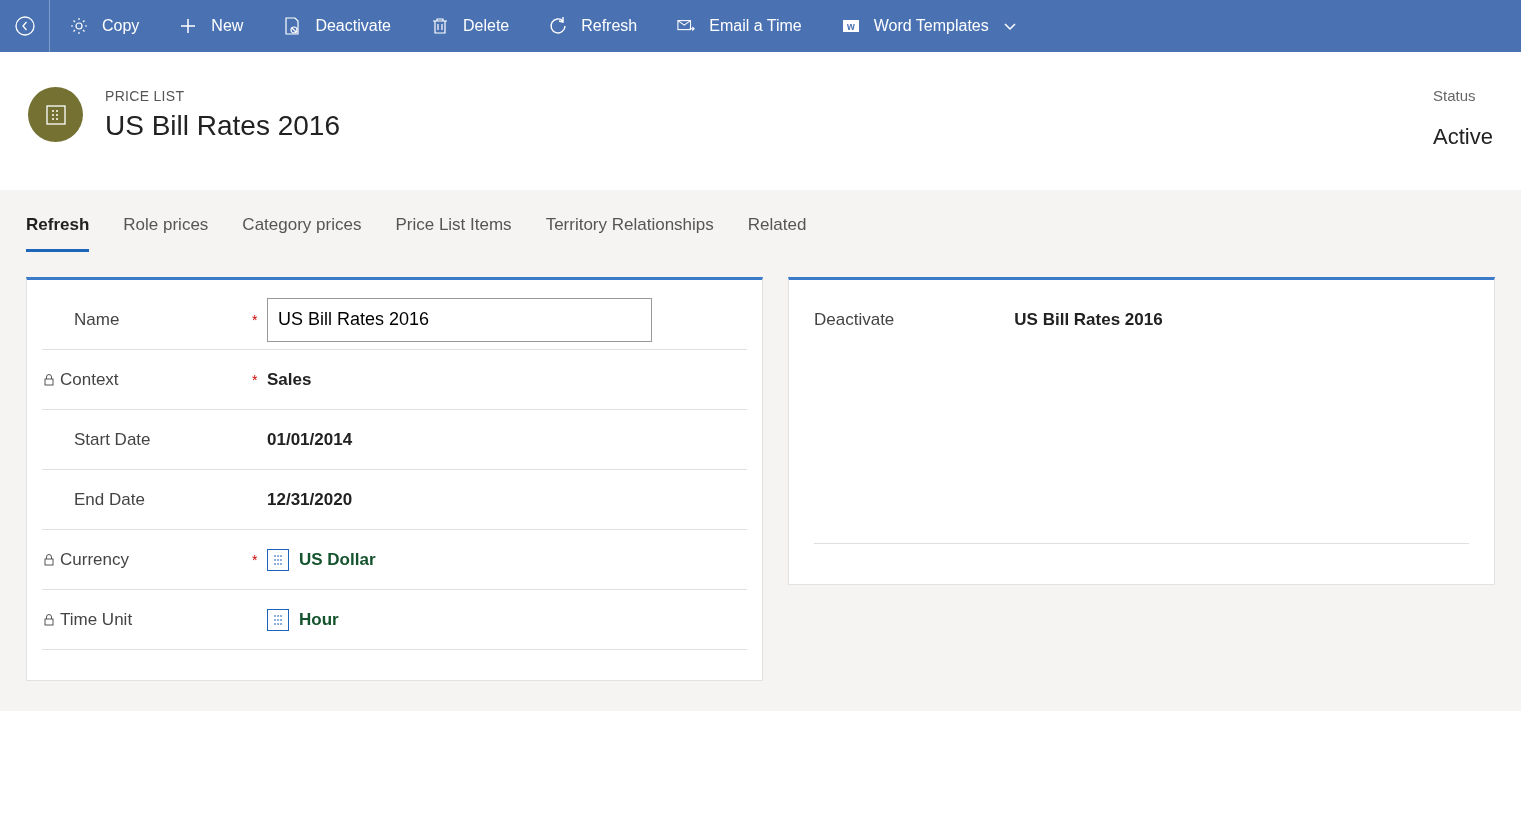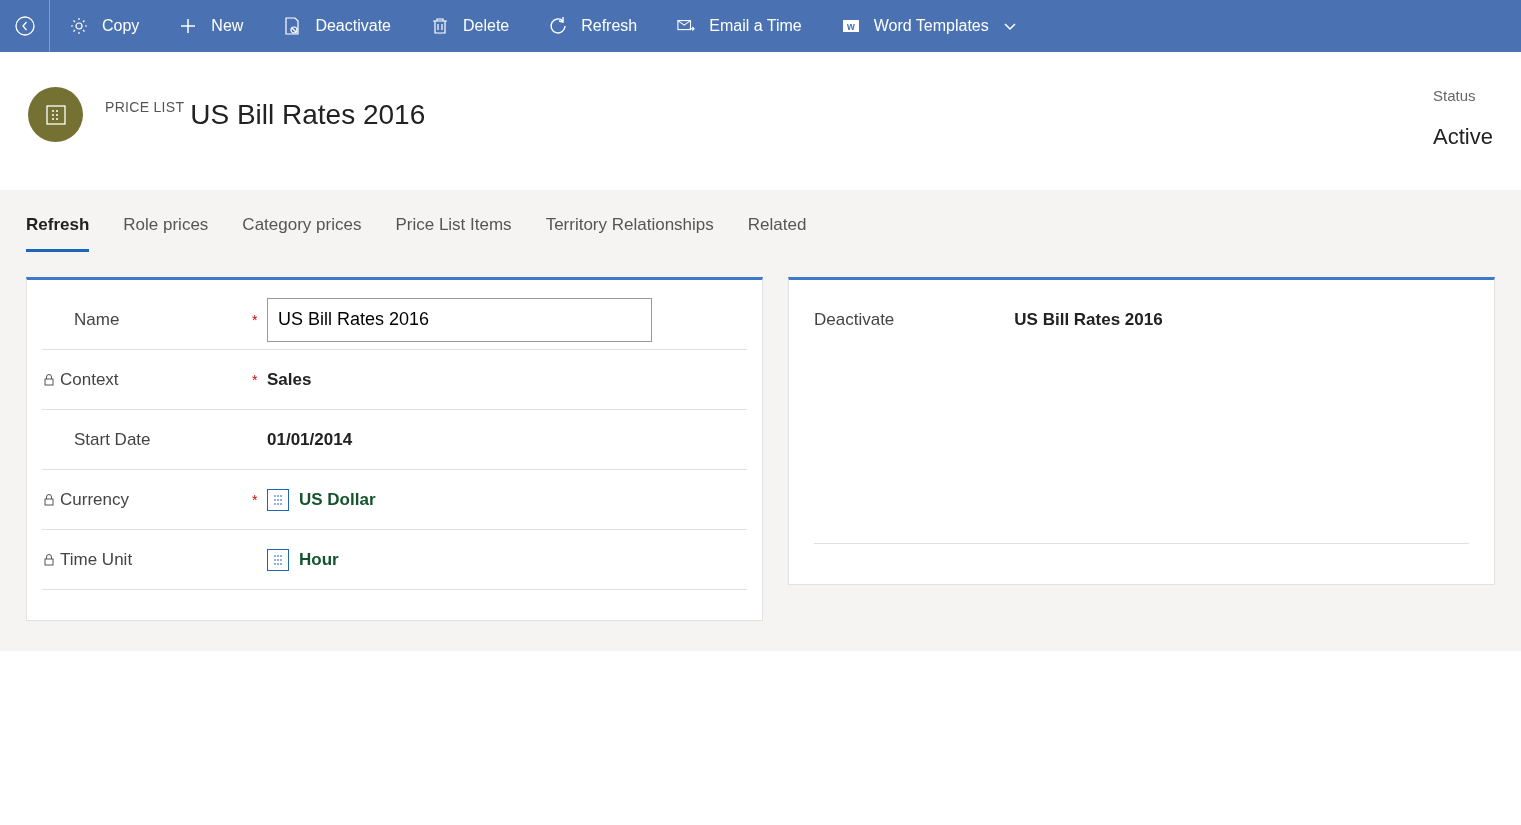--- a/index.html
+++ b/index.html
@@ -65,21 +65,21 @@
       width: 55px;
       height: 55px;
       border-radius: 50%;
       background: #747133;
       display: flex;
       align-items: center;
       justify-content: center;
     }
     .entity-info {
       display: flex;
-      flex-direction: row;
+      flex-direction: column;
       gap: 6px;
     }
     .entity-type {
       font-size: 14px;
       color: #555;
       letter-spacing: 0.3px;
     }
     .entity-title {
       font-size: 28px;
       font-weight: 300;
@@ -357,20 +357,28 @@
       <span class="required-asterisk">*</span>
       <div class="field-value bold">Sales</div>
     </div>
     <div class="field-row">
       <div class="field-label">
         <span style="width:14px"></span>
         <span>Start Date</span>
       </div>
       <span class="required-asterisk"></span>
       <div class="field-value bold">01/01/2014</div>
+    </div>
+    <div class="field-row">
+      <div class="field-label">
+        <span style="width:14px"></span>
+        <span>End Date</span>
+      </div>
+      <span class="required-asterisk"></span>
+      <div class="field-value bold">12/31/2020</div>
     </div>
     <div class="field-row">
       <div class="field-label">
         <svg class="lock-icon" width="14" height="14" viewBox="0 0 14 14" fill="none" stroke="#555" stroke-width="1">
           <rect x="3" y="6" width="8" height="6"></rect>
           <path d="M4.5 6 L4.5 4 A2.5 2.5 0 0 1 9.5 4 L9.5 6"></path>
         </svg>
         <span>Currency</span>
       </div>
       <span class="required-asterisk">*</span>

